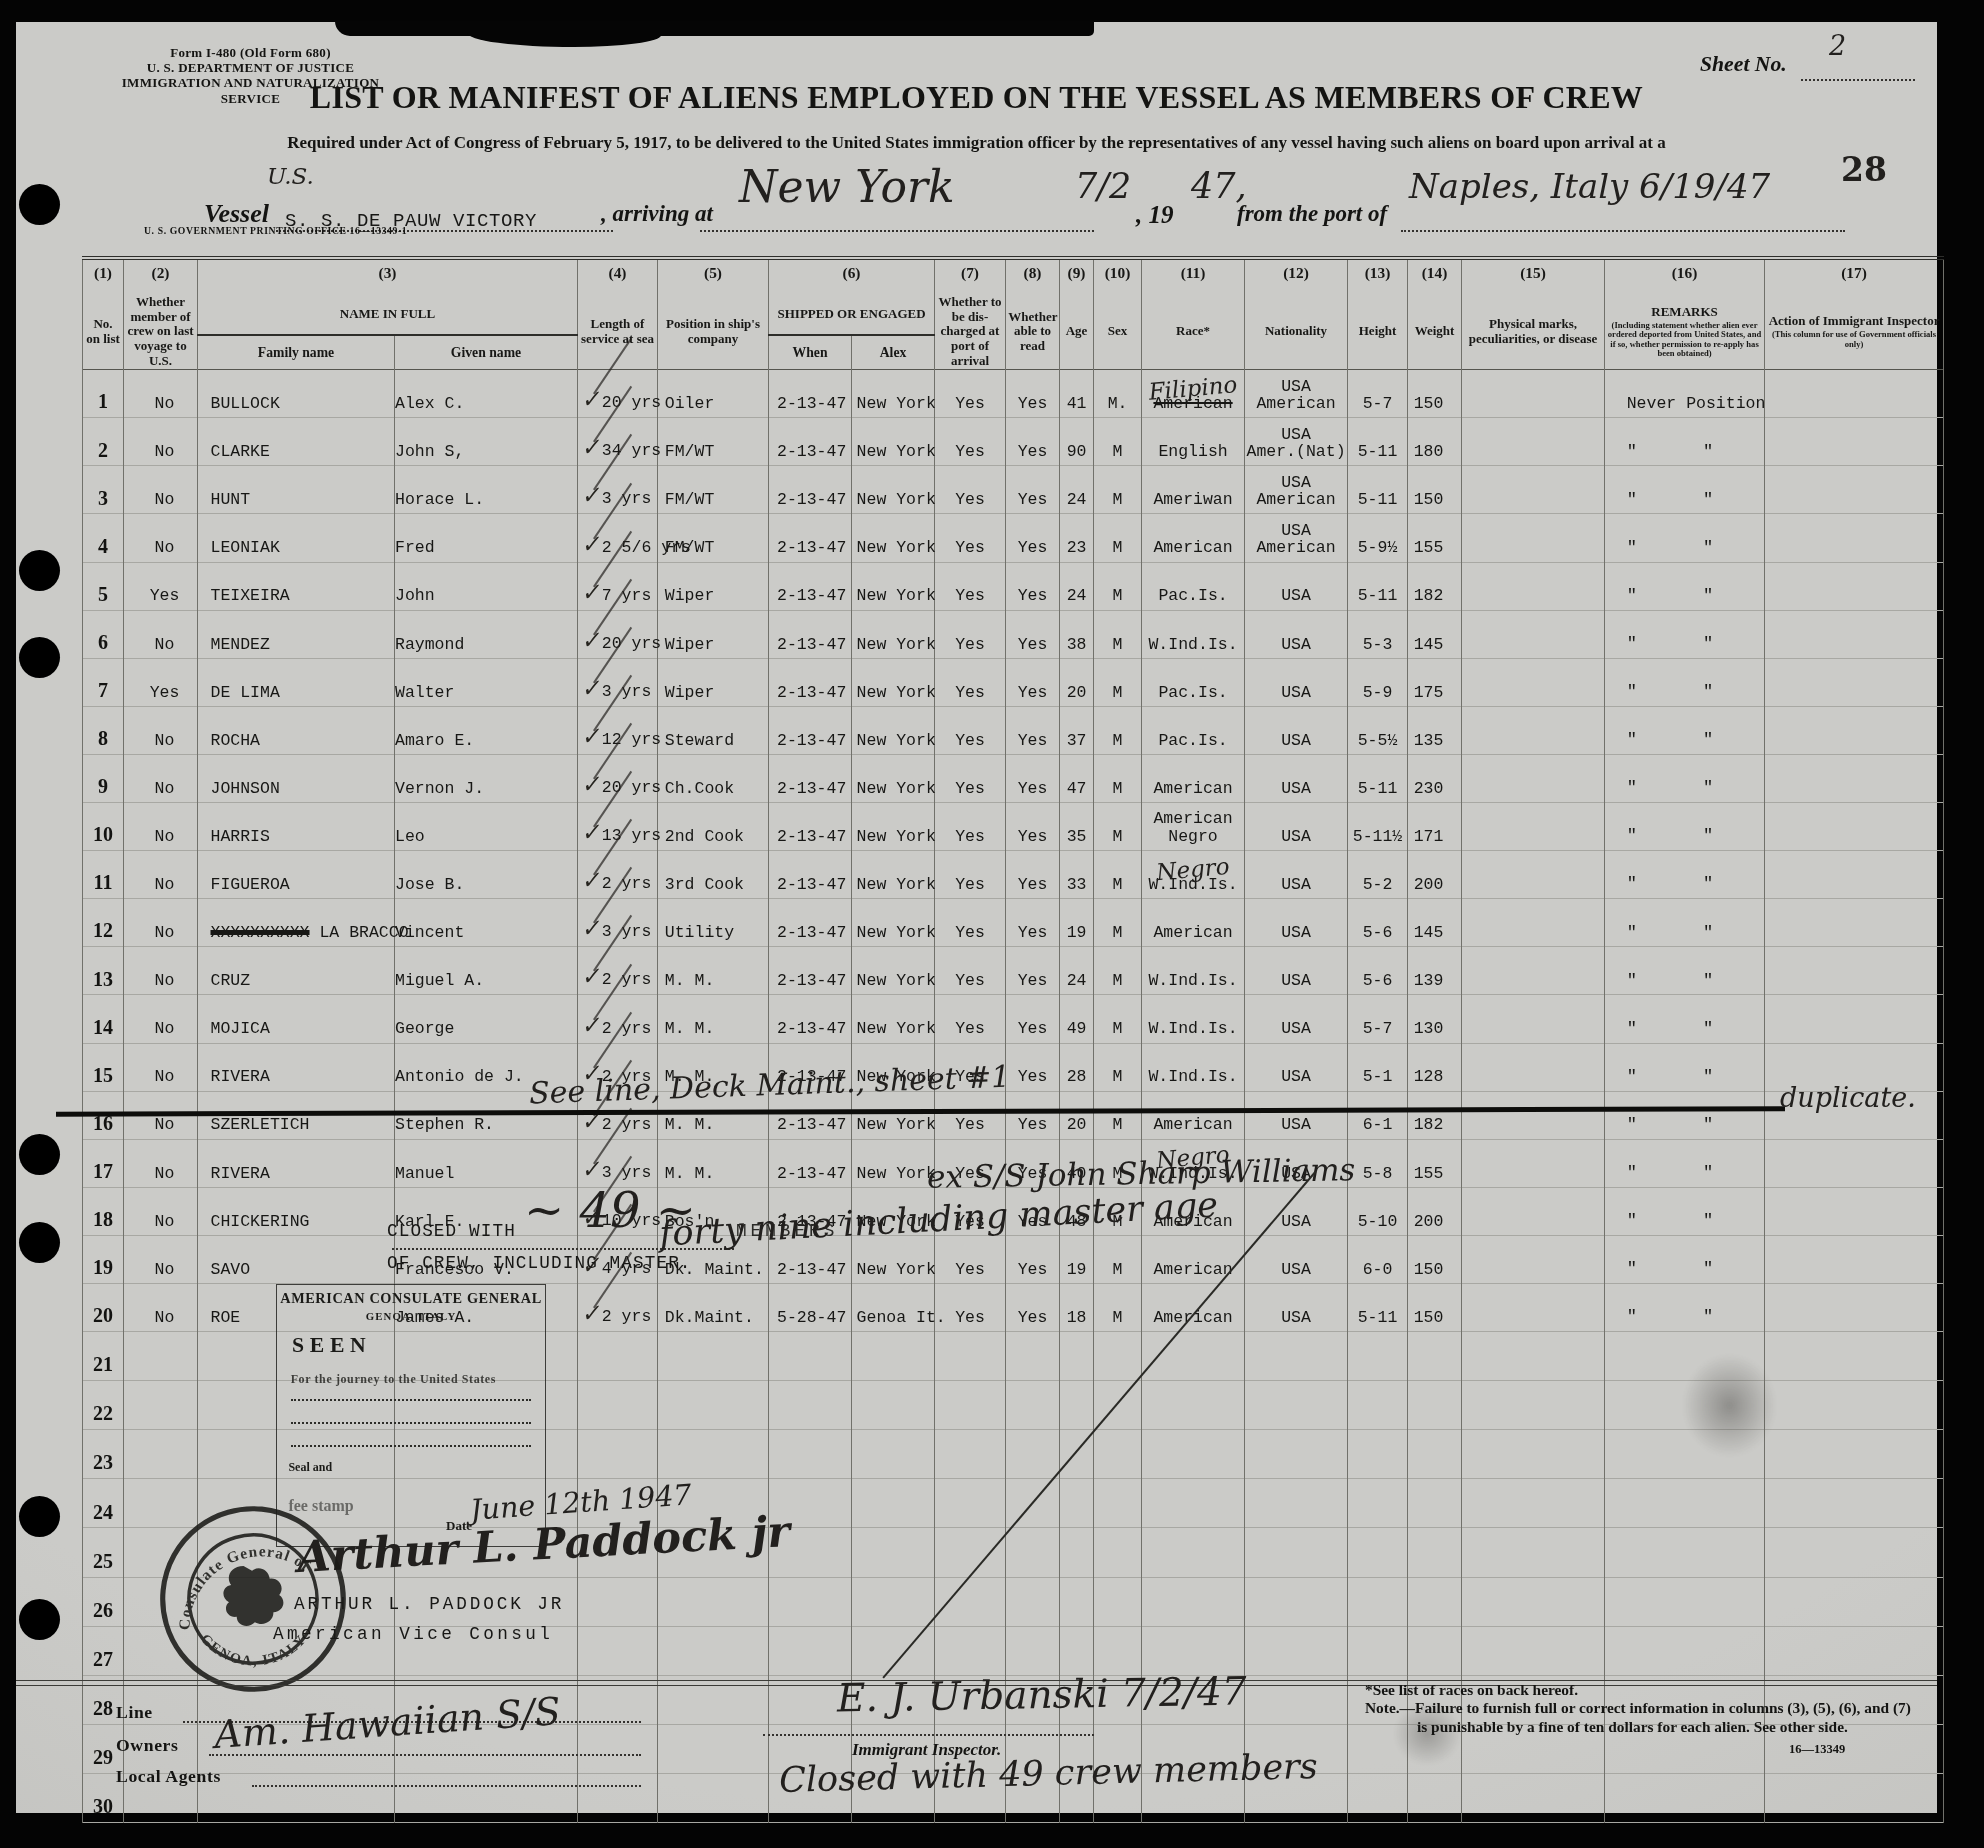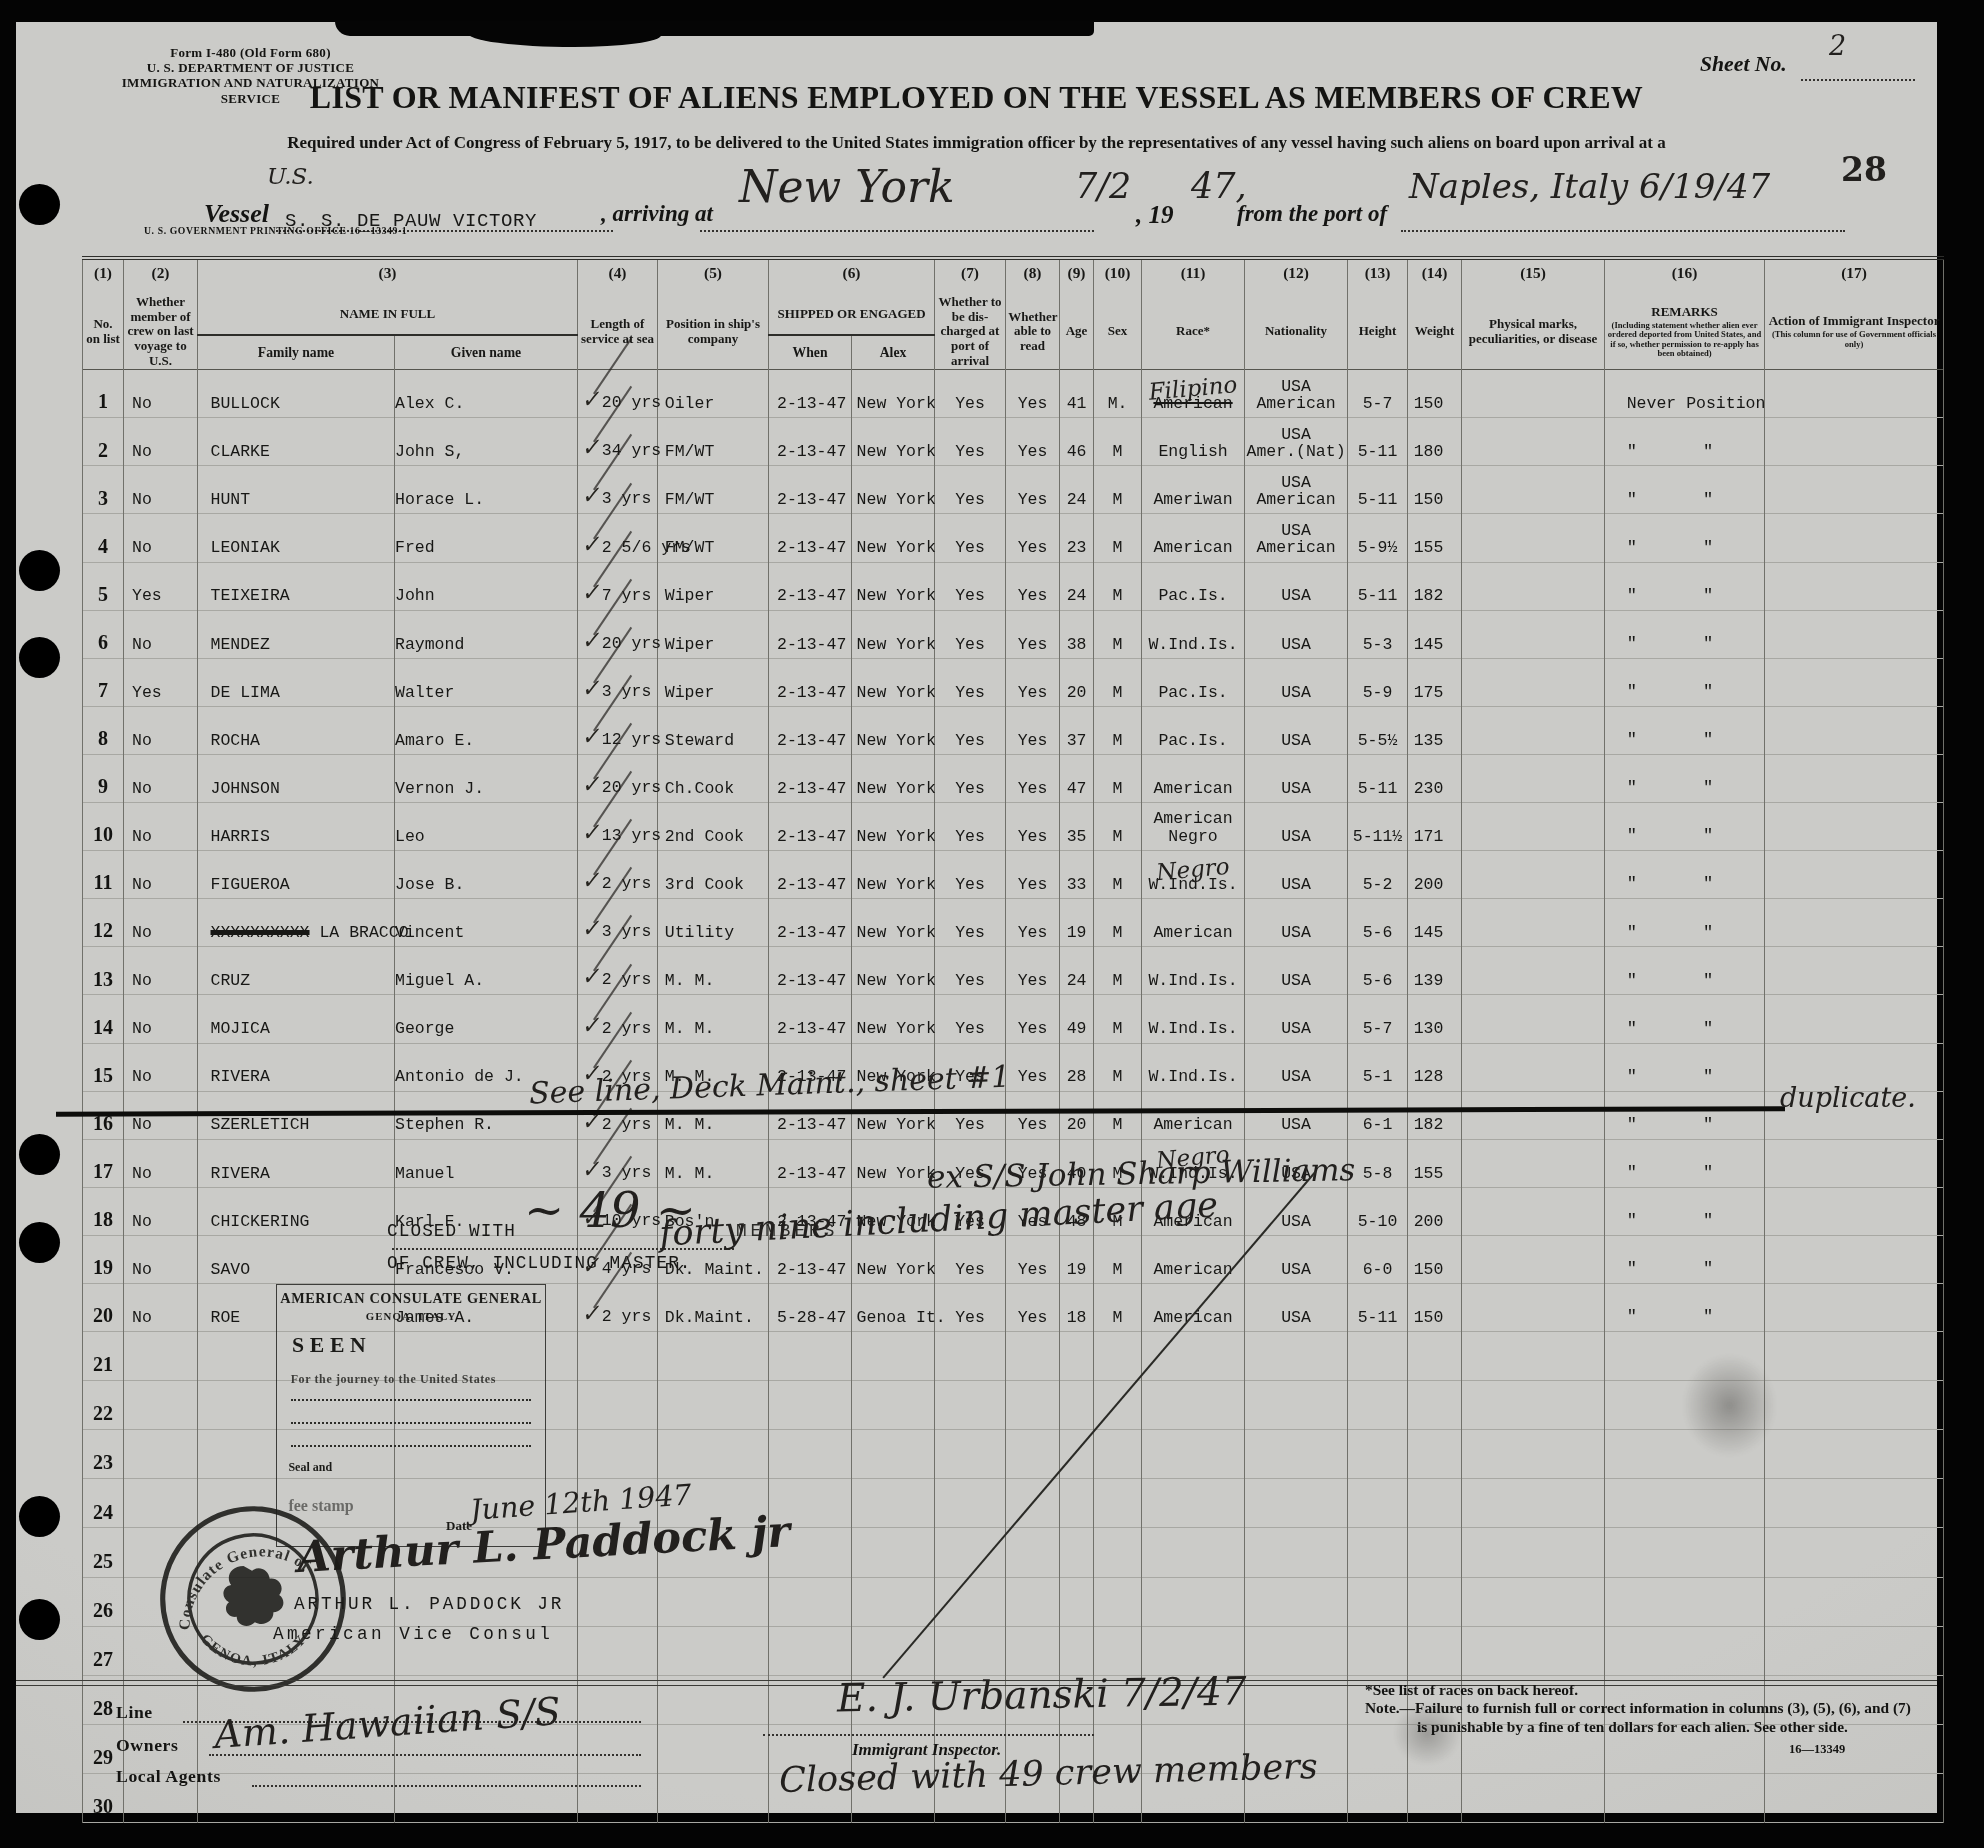--- a/index.html
+++ b/index.html
@@ -53,21 +53,21 @@
   tr.h-num th{height:30px;font-size:15.4px;padding-top:4.6px;}
   tr.h-lab th{font-size:13px;line-height:1.12;padding:1.1px 2.3px;vertical-align:middle;}
   th.grp{border-bottom:2.3px solid #2d2d2a;vertical-align:middle;font-size:15.4px;}
   tr.h-sub th{height:33px;font-size:13.7px;vertical-align:middle;}
   .subnote{font-weight:bold;font-size:8.6px;line-height:1.1;display:block;margin-top:1.1px;}
   .sheet-table tbody tr{border-bottom:0.6px solid #a8a8a3;}
   .sheet-table tbody td{height:42px;vertical-align:bottom;padding-bottom:5.1px;font-size:16.5px;line-height:1.04;white-space:nowrap;}
   .sheet-table tbody tr.erow td{height:43px;}
   td.c1{vertical-align:top;text-align:center;}
   .rownum{font-family:"Liberation Serif","DejaVu Serif",serif;font-weight:bold;font-size:20px;padding-top:2.3px;color:#131311;}
-  td.c2{padding-left:8px;} td.c3a{padding-left:12.5px;} td.c3b{}
+  td.c2{padding-left:8px;text-align:center;} td.c3a{padding-left:12.5px;} td.c3b{}
   td.c4{padding-left:3.4px;} td.c5{padding-left:6.8px;} td.c6a{padding-left:8px;} td.c6b{padding-left:4.6px;}
   td.c7,td.c8,td.c9,td.c10,td.c12,td.c13{text-align:center;}
   td.c11{text-align:center;}
   td.c14{padding-left:5.7px;}
   td.c16{padding-left:21.7px;}
   .check{display:inline-block;position:relative;font-family:"DejaVu Serif",serif;font-style:italic;font-size:23px;
     margin-right:1.1px;transform:rotate(-6deg);color:#26241f;}
   .check::after{content:"";position:absolute;left:13.7px;bottom:17px;width:67px;height:1.7px;background:rgba(35,33,30,.7);
     transform:rotate(-50deg);transform-origin:0 100%;}
   .cell-top{line-height:1.0;}
@@ -279,21 +279,21 @@
             </td>
             <td class="c2 typed">No</td>
             <td class="c3a typed">CLARKE</td>
             <td class="c3b typed">John S,</td>
             <td class="c4 typed"><span class="check">✓</span>34 yrs</td>
             <td class="c5 typed">FM/WT</td>
             <td class="c6a typed">2-13-47</td>
             <td class="c6b typed">New York</td>
             <td class="c7 typed">Yes</td>
             <td class="c8 typed">Yes</td>
-            <td class="c9 typed">46</td>
+            <td class="c9 typed">90</td>
             <td class="c10 typed">M</td>
             <td class="c11 typed">
               <div>English</div>
             </td>
             <td class="c12 typed">
               <div class="cell-top">USA</div>
               <div>Amer.(Nat)</div>
             </td>
             <td class="c13 typed">5-11</td>
             <td class="c14 typed">180</td>

